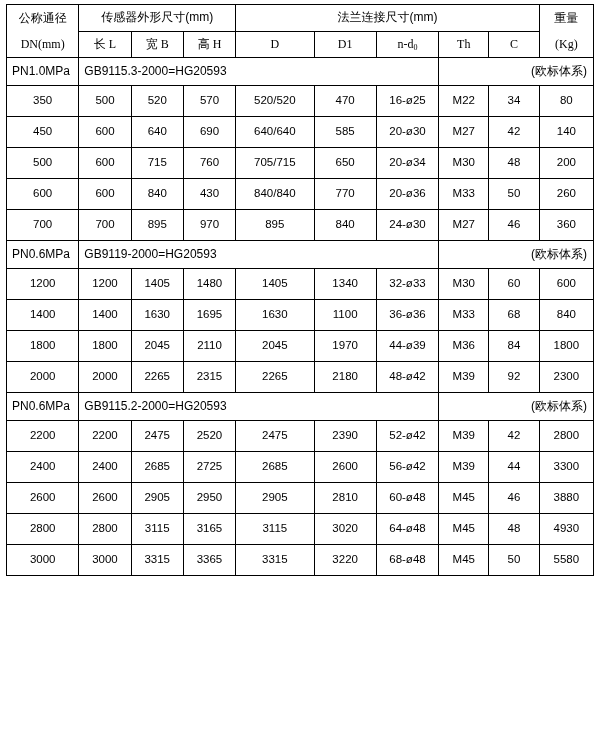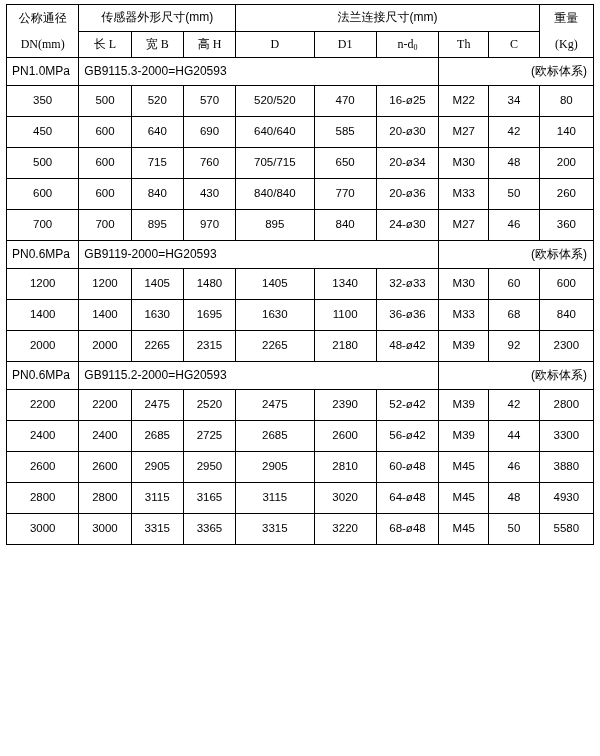--- a/index.html
+++ b/index.html
@@ -217,20 +217,32 @@
           <td>1630</td>
           <td>1695</td>
           <td>1630</td>
           <td>1100</td>
           <td>36-ø36</td>
           <td>M33</td>
           <td>68</td>
           <td>840</td>
         </tr>
         <tr class="data">
+          <td>1800</td>
+          <td>1800</td>
+          <td>2045</td>
+          <td>2110</td>
+          <td>2045</td>
+          <td>1970</td>
+          <td>44-ø39</td>
+          <td>M36</td>
+          <td>84</td>
+          <td>1800</td>
+        </tr>
+        <tr class="data">
           <td>2000</td>
           <td>2000</td>
           <td>2265</td>
           <td>2315</td>
           <td>2265</td>
           <td>2180</td>
           <td>48-ø42</td>
           <td>M39</td>
           <td>92</td>
           <td>2300</td>

